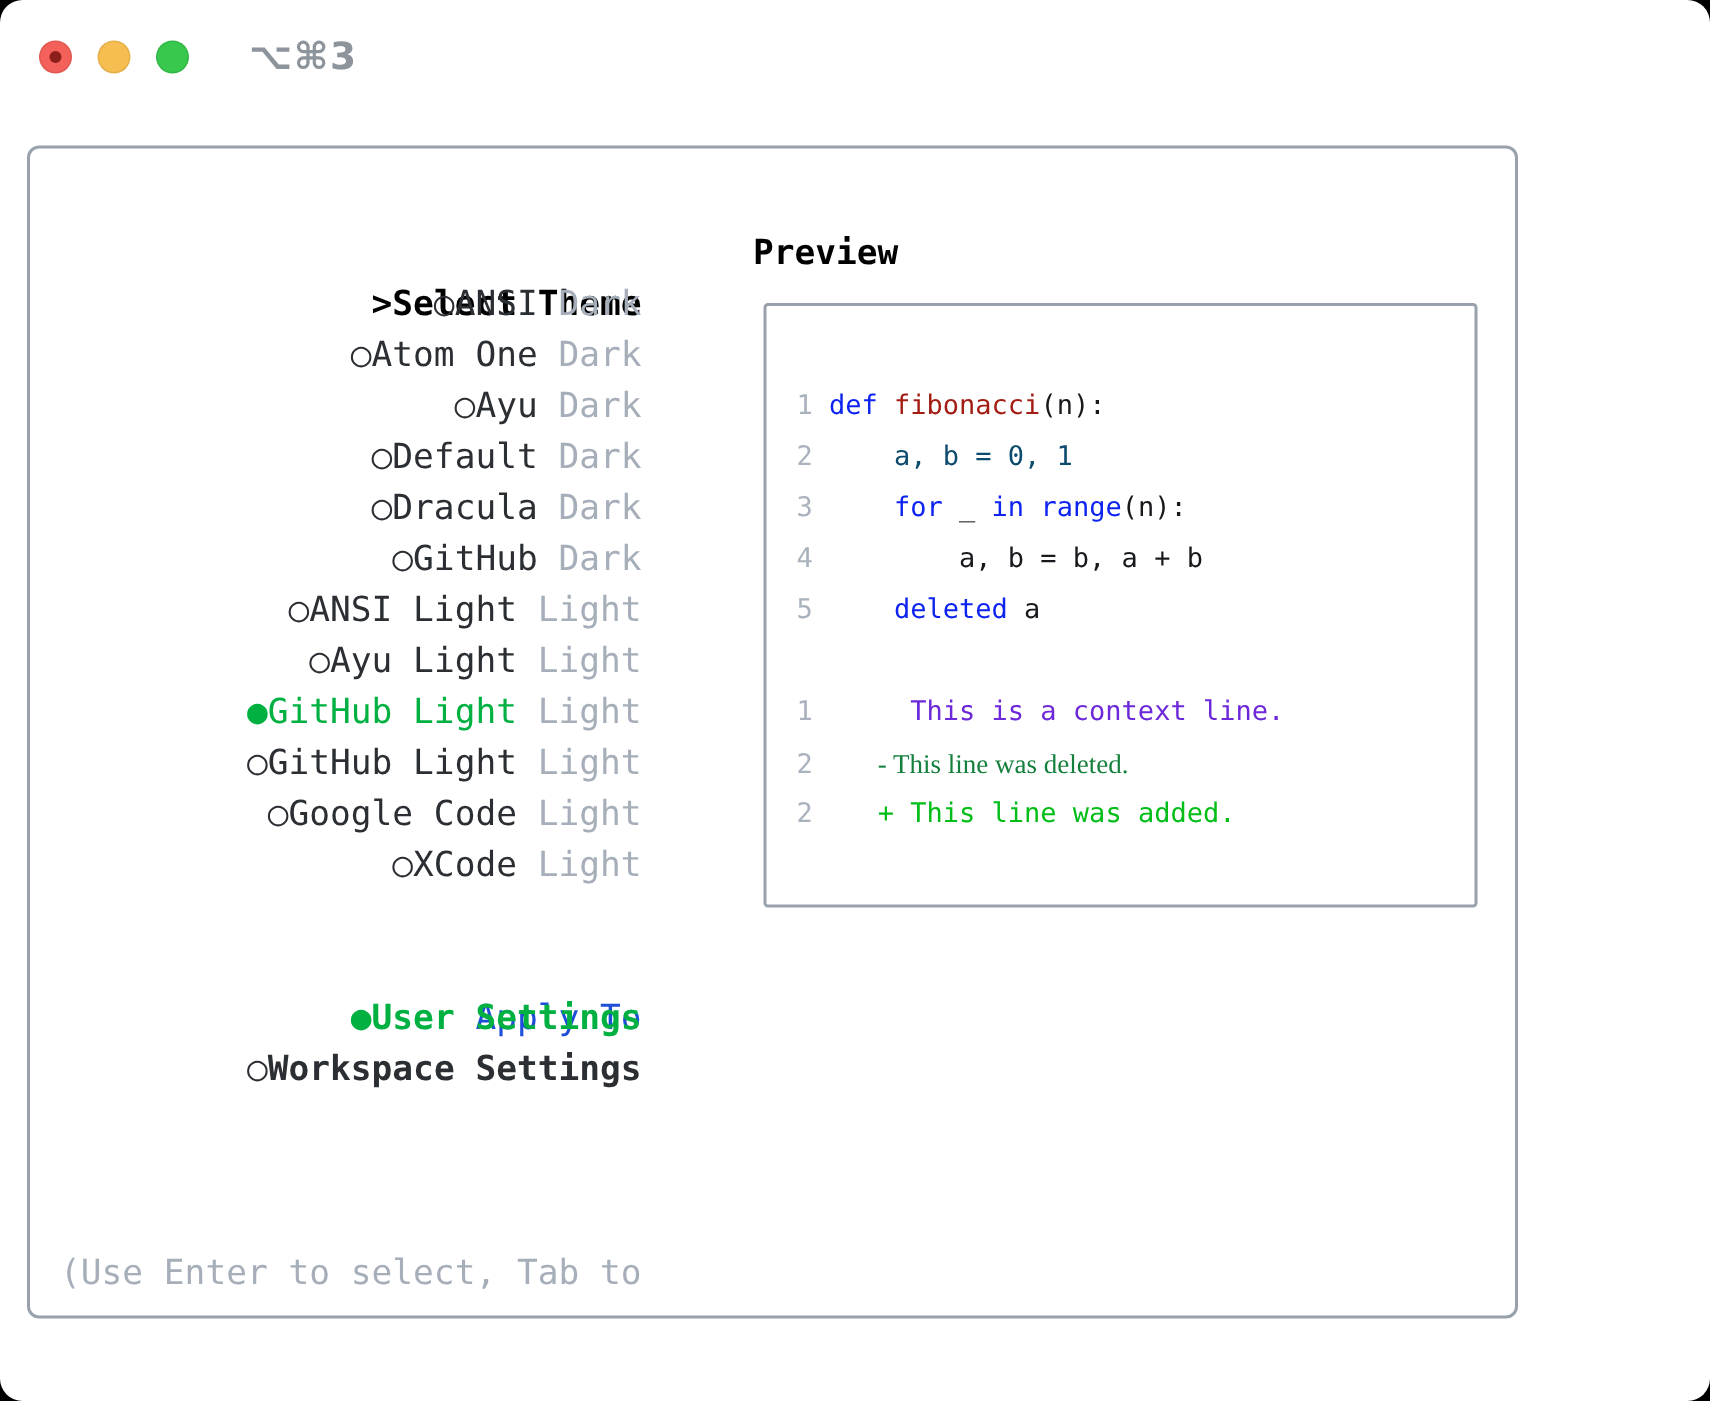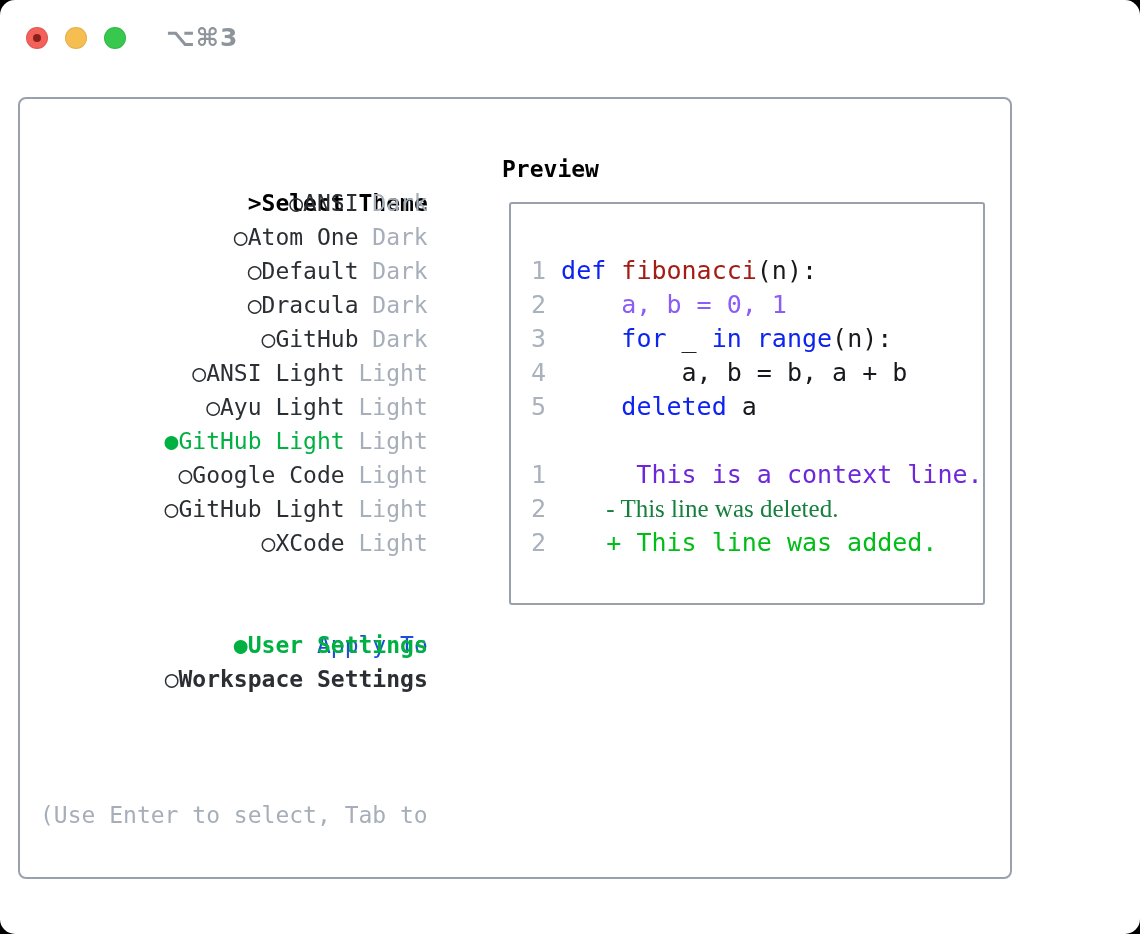--- a/index.html
+++ b/index.html
@@ -60,21 +60,21 @@
   
   .preview-title{
     position:absolute;left:482px;top:53px;height:34px;line-height:34px;
     font-size:23px;font-weight:bold;color:#000;white-space:pre;
   }
   .code-box{
     position:absolute;left:489px;top:103px;width:476px;height:403px;
     box-sizing:border-box;border:2px solid var(--c-border);border-radius:3px;
     padding:50px 0 0 20px;overflow:hidden;
   }
-  .code-line{white-space:pre;height:34px;font-size:25px;line-height:34px;}
+  .code-line{white-space:pre;height:34px;font-size:18px;line-height:34px;}
 </style>
 </head>
 <body>
 
 <div class="window">
 
   <div class="titlebar">
     <div class="tl tl-close">
       <span class="tl-dot"></span>
     </div>
@@ -86,28 +86,29 @@
   <div class="panel">
 
     <div class="left-col">
       <div class="row">
         <span class="bullet hdr">&gt;</span><span class="hdr-text">Select Theme</span>
       </div>
 
       <div>
           <div class="row theme-row"><span class="bullet">○</span><span class="name">ANSI</span><span class="variant"> Dark</span></div>
           <div class="row theme-row"><span class="bullet">○</span><span class="name">Atom One</span><span class="variant"> Dark</span></div>
+          <div class="row theme-row"><span class="bullet">○</span><span class="name">Ayu</span><span class="variant"> Dark</span></div>
           <div class="row theme-row"><span class="bullet">○</span><span class="name">Default</span><span class="variant"> Dark</span></div>
           <div class="row theme-row"><span class="bullet">○</span><span class="name">Dracula</span><span class="variant"> Dark</span></div>
           <div class="row theme-row"><span class="bullet">○</span><span class="name">GitHub</span><span class="variant"> Dark</span></div>
           <div class="row theme-row"><span class="bullet">○</span><span class="name">ANSI Light</span><span class="variant"> Light</span></div>
           <div class="row theme-row"><span class="bullet">○</span><span class="name">Ayu Light</span><span class="variant"> Light</span></div>
           <div class="row theme-row selected"><span class="bullet">●</span><span class="name">GitHub Light</span><span class="variant"> Light</span></div>
+          <div class="row theme-row"><span class="bullet">○</span><span class="name">GitHub Light</span><span class="variant"> Light</span></div>
           <div class="row theme-row"><span class="bullet">○</span><span class="name">Google Code</span><span class="variant"> Light</span></div>
-          <div class="row theme-row"><span class="bullet">○</span><span class="name">GitHub Light</span><span class="variant"> Light</span></div>
           <div class="row theme-row"><span class="bullet">○</span><span class="name">XCode</span><span class="variant"> Light</span></div>
         </div>
 
       <div class="spacer"></div>
 
       <div class="row">
         <span class="bullet"></span><span class="apply-title">Apply To</span>
       </div>
 
       <div>
@@ -121,21 +122,21 @@
         <div>(Use Enter to select, Tab to</div>
         
       </div>
     </div>
 
     <div class="preview-title">Preview</div>
 
     <div class="code-box">
       <div>
           <div class="code-line"><span class="tok" style="color: rgb(169, 178, 189);">1 </span><span class="tok" style="color: rgb(13, 35, 240);">def</span><span class="tok" style="color: rgb(23, 25, 28);"> </span><span class="tok" style="color: rgb(163, 29, 20);">fibonacci</span><span class="tok" style="color: rgb(23, 25, 28);">(n):</span></div>
-          <div class="code-line"><span class="tok" style="color: rgb(169, 178, 189);">2</span><span class="tok" style="color: #8b5cf6;">     a, b = 0, 1</span></div>
+          <div class="code-line"><span class="tok" style="color: rgb(169, 178, 189);">2</span><span class="tok" style="color: #0c4a6e;">     a, b = 0, 1</span></div>
           <div class="code-line"><span class="tok" style="color: rgb(169, 178, 189);">3</span><span class="tok" style="color: rgb(23, 25, 28);">     </span><span class="tok" style="color: rgb(13, 35, 240);">for</span><span class="tok" style="color: rgb(23, 25, 28);"> _ </span><span class="tok" style="color: rgb(13, 35, 240);">in</span><span class="tok" style="color: rgb(23, 25, 28);"> </span><span class="tok" style="color: rgb(13, 35, 240);">range</span><span class="tok" style="color: rgb(23, 25, 28);">(n):</span></div>
           <div class="code-line"><span class="tok" style="color: rgb(169, 178, 189);">4</span><span class="tok" style="color: rgb(23, 25, 28);">         a, b = b, a + b</span></div>
           <div class="code-line"><span class="tok" style="color: rgb(169, 178, 189);">5</span><span class="tok" style="color: rgb(23, 25, 28);">     </span><span class="tok" style="color: rgb(13, 35, 240);">deleted</span><span class="tok" style="color: rgb(23, 25, 28);"> a</span></div>
           <div class="code-line"></div>
           <div class="code-line"><span class="tok" style="color: rgb(169, 178, 189);">1</span><span class="tok" style="color: #6d28d9;">      This is a context line.</span></div>
           <div class="code-line"><span class="tok" style="color: rgb(169, 178, 189);">2</span><span class="tok" style="color: rgb(23, 25, 28);">    </span><span class="tok" style="color: #15803d; font-family: Liberation Serif, serif;">- This line was deleted.</span></div>
           <div class="code-line"><span class="tok" style="color: rgb(169, 178, 189);">2</span><span class="tok" style="color: rgb(23, 25, 28);">    </span><span class="tok" style="color: rgb(0, 189, 23);">+ This line was added.</span></div>
         </div>
     </div>
 

